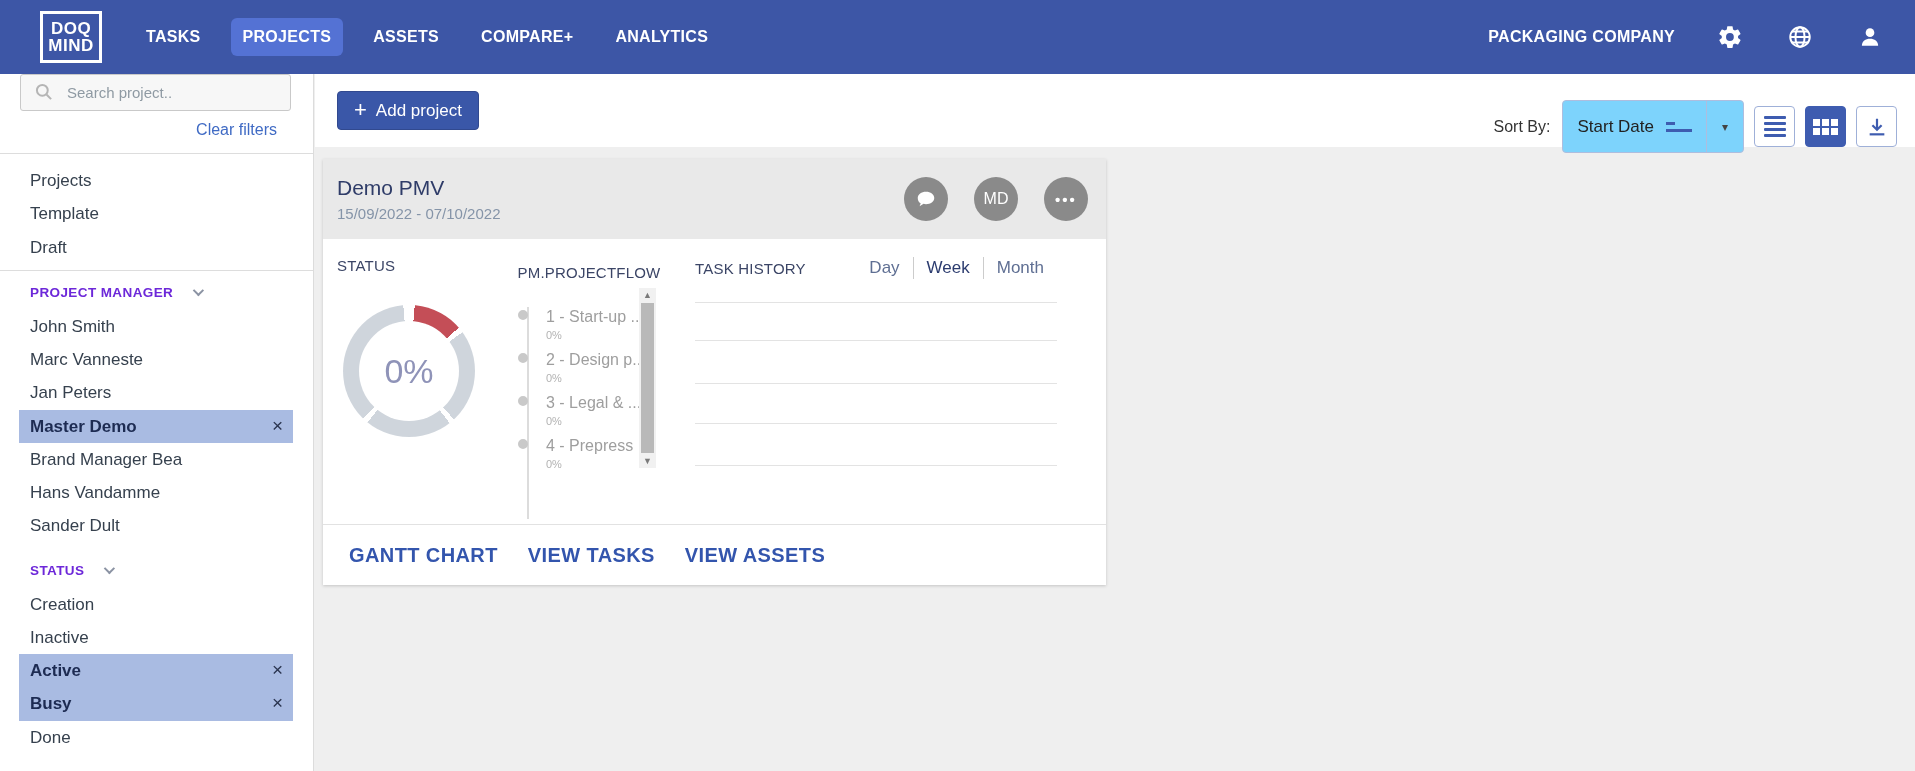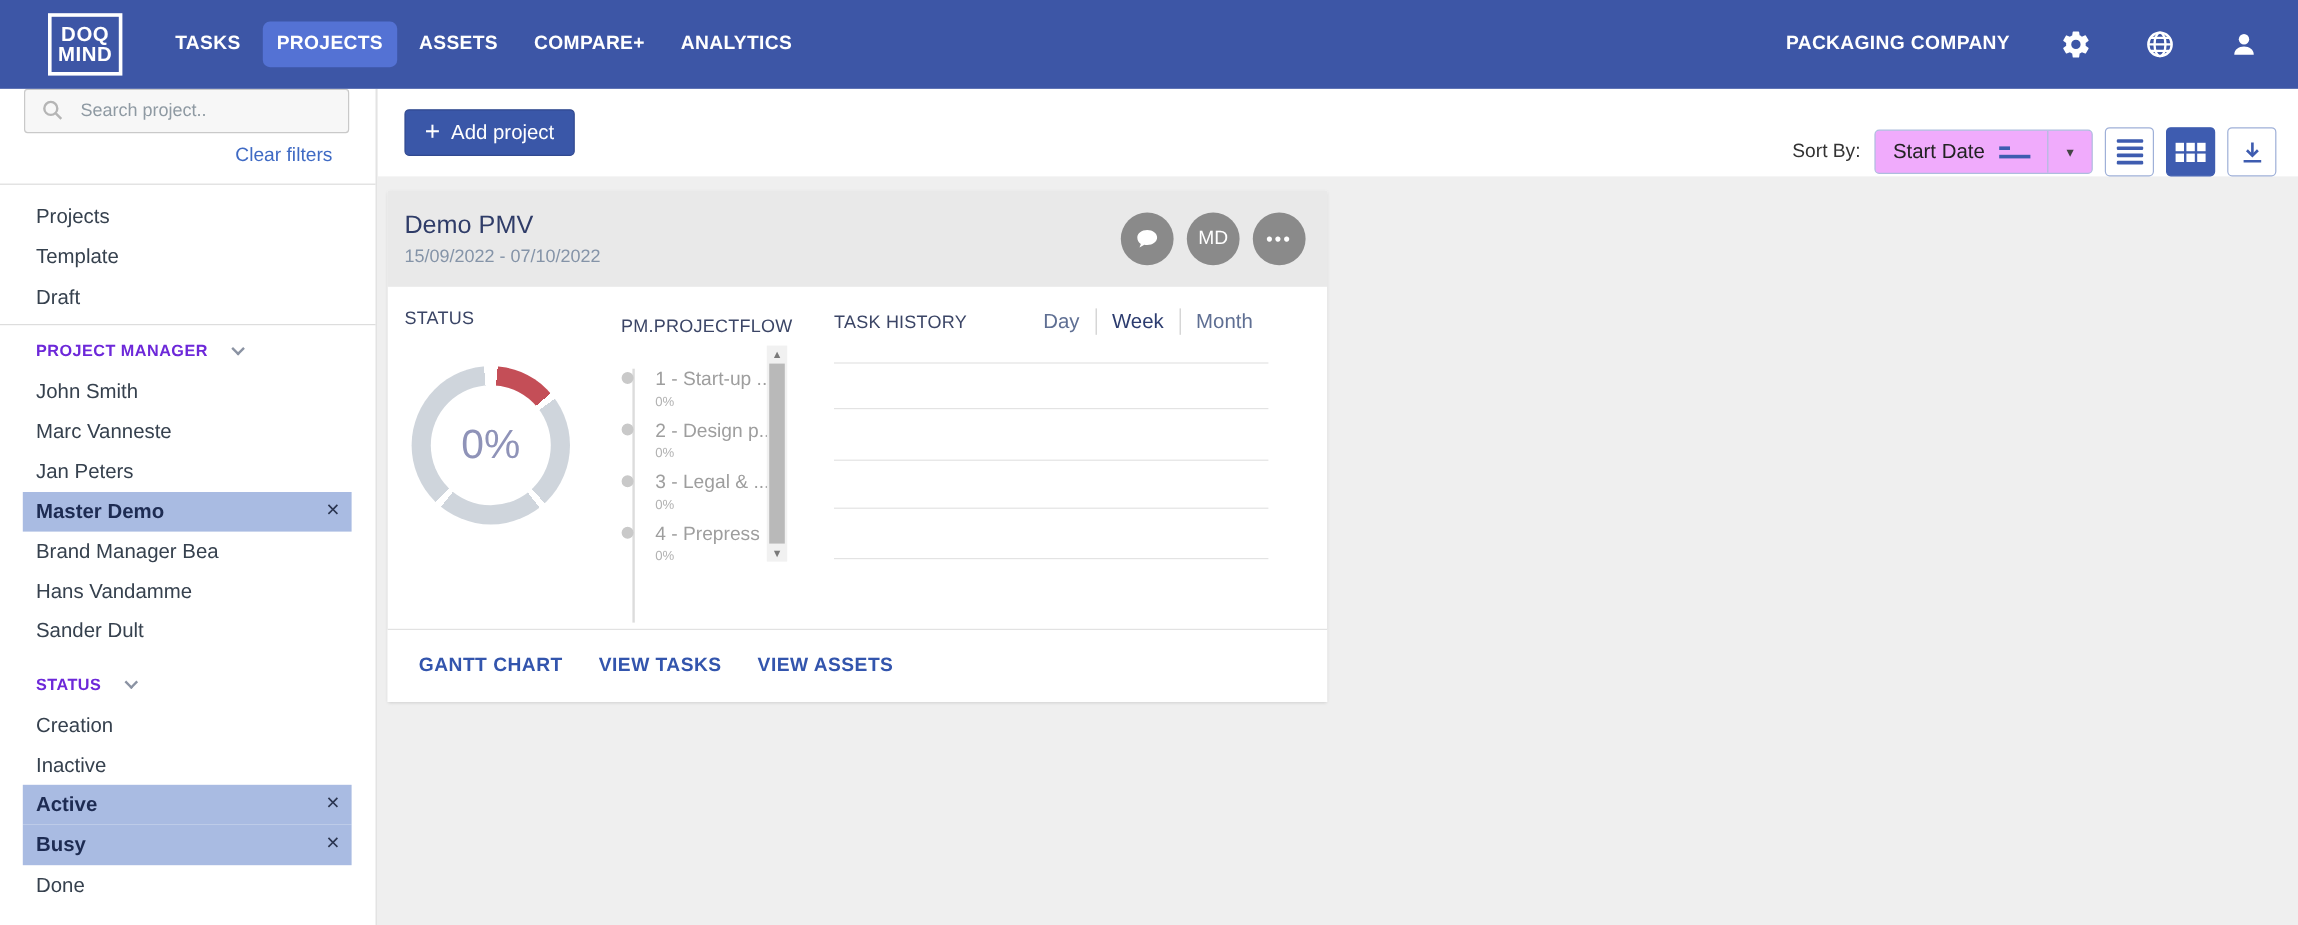--- a/index.html
+++ b/index.html
@@ -5,21 +5,21 @@
   * { margin:0; padding:0; box-sizing:border-box; }
   html,body { width:1915px; height:771px; overflow:hidden;
     font-family:"Liberation Sans", sans-serif; background:#efefef; }
 
   
   .topbar { position:absolute; top:0; left:0; width:1915px; height:74px;
     background:#3d56a6; display:flex; align-items:center; z-index:10; }
   .logo-box { margin-left:40px; width:62px; height:52px; border:3px solid #fff;
     display:flex; flex-direction:column; align-items:center; justify-content:center;
     color:#fff; font-weight:bold; font-size:17px; line-height:1.0; letter-spacing:.5px; }
-  .main-nav { display:flex; align-items:center; margin-left:32px; gap:6px; }
+  .main-nav { display:flex; align-items:center; margin-left:32px; gap:18px; }
   .nav-item { color:#fff; font-weight:bold; font-size:16px; letter-spacing:.3px;
     padding:10px 12px; border-radius:6px; cursor:pointer; white-space:nowrap; }
   .nav-item.active { background:#5472d4; }
   .topbar-right { margin-left:auto; margin-right:30px; display:flex; align-items:center; gap:40px; }
   .company-name { color:#fff; font-weight:bold; font-size:16px; letter-spacing:.3px; }
   .top-icon-btn { width:30px; height:30px; display:flex; align-items:center;
     justify-content:center; cursor:pointer; }
 
   
   .sidebar { position:absolute; top:74px; left:0; width:314px; bottom:0;
@@ -47,21 +47,21 @@
   
   .main { position:absolute; top:74px; left:315px; right:0; bottom:0; background:#efefef; }
   .toolbar { height:73px; background:#fff; display:flex; align-items:center; padding:0 18px 0 22px; }
   .add-project-btn { height:39px; background:#3a57a8; border:1px solid #31498f;
     color:#fff; border-radius:4px; padding:0 16px; display:flex; align-items:center;
     gap:9px; font-size:17px; cursor:pointer; }
   .add-plus { font-size:22px; font-weight:normal; line-height:1; margin-top:-2px; }
   .toolbar-right { margin-left:auto; display:flex; align-items:center; gap:10px;margin-top:32px; }
   .sortby-label { font-size:16px; color:#333; margin-right:2px; }
   .sort-select { display:flex; align-items:stretch; border:1px solid #aebdde;
-    border-radius:4px; background:#f0abfc; height:37px; overflow:hidden; }
+    border-radius:4px; background:#7dd3fc; height:53px; overflow:hidden; }
   .sort-main { display:flex; align-items:center; gap:12px; padding:0 14px;
     font-size:17px; color:#222; cursor:pointer; }
   .sort-sep { width:1px; background:#aebdde; }
   .sort-caret { width:36px; display:flex; align-items:center; justify-content:center;
     color:#444; font-size:12px; cursor:pointer; }
   .icon-btn { width:41px; height:41px; border:1px solid #9fb0d8; border-radius:4px;
     background:#fff; display:flex; align-items:center; justify-content:center; cursor:pointer; }
   .icon-btn.active { background:#3e5cb0; border-color:#3e5cb0; }
   .list-glyph { display:flex; flex-direction:column; gap:3px; }
   .list-glyph span { width:22px; height:3px; background:#3e5cb0; border-radius:1px; }
@@ -70,21 +70,21 @@
   .sort-glyph { display:flex; flex-direction:column; gap:4px; align-items:flex-start; }
   .sort-glyph .s1 { width:9px; height:3px; background:#3e5cb0; }
   .sort-glyph .s2 { width:26px; height:3px; background:#3e5cb0; }
 
   
   .card { position:absolute; left:8px; top:85px; width:783px; height:426px;
     background:#fff; box-shadow:0 1px 3px rgba(0,0,0,.18); }
   .card-header { height:80px; background:#e9e9e9; display:flex; align-items:center; padding:0 18px 0 14px; }
   .card-title { font-size:21px; color:#2f3c68; font-weight:500; }
   .card-dates { font-size:15px; color:#8594a8; margin-top:5px; }
-  .card-avatars { margin-left:auto; display:flex; align-items:center; gap:11px; }
+  .card-avatars { margin-left:auto; display:flex; align-items:center; gap:26px; }
   .av-circle { width:44px; height:44px; border-radius:50%; background:#8a8a8a;
     display:flex; align-items:center; justify-content:center; color:#fff;
     font-size:16px; cursor:pointer; }
   .av-dots { letter-spacing:2px; font-size:15px; font-weight:bold; }
 
   .card-body { position:relative; height:284px; }
   .col-heading { font-size:15px; color:#3b4566; letter-spacing:.2px; }
 
   .col-status { position:absolute; left:14px; top:18px; width:170px; }
   .donut { position:relative; width:132px; height:132px; border-radius:50%;
@@ -115,21 +115,21 @@
   .history-head { display:flex; align-items:center;justify-content:flex-end; }
   .history-tabs { margin-left:auto; display:flex; align-items:center; }
   .tab { font-size:17px; color:#5f6f93; padding:0 13px; cursor:pointer; }
   .tab.active { color:#2c3c6f; font-weight:normal; }
   .tab-sep { width:1px; height:22px; background:#ccc; }
   .gridline { position:absolute; left:0; width:362px; height:1px; background:#e3e3e3; }
 
   .card-footer { position:absolute; left:0; bottom:0; width:100%; height:61px;
     border-top:1px solid #e2e2e2; background:#fff; display:flex; align-items:center;
     padding-left:26px; gap:30px; }
-  .footer-link { font-size:16px; font-weight:bold; color:#3355ad; letter-spacing:.4px; cursor:pointer; }
+  .footer-link { font-size:20px; font-weight:bold; color:#3355ad; letter-spacing:.4px; cursor:pointer; }
 </style>
 </head>
 <body>
 
 <div class="topbar">
   <div class="logo-box">
     <span>DOQ</span>
     <span>MIND</span>
   </div>
   <div class="main-nav">

